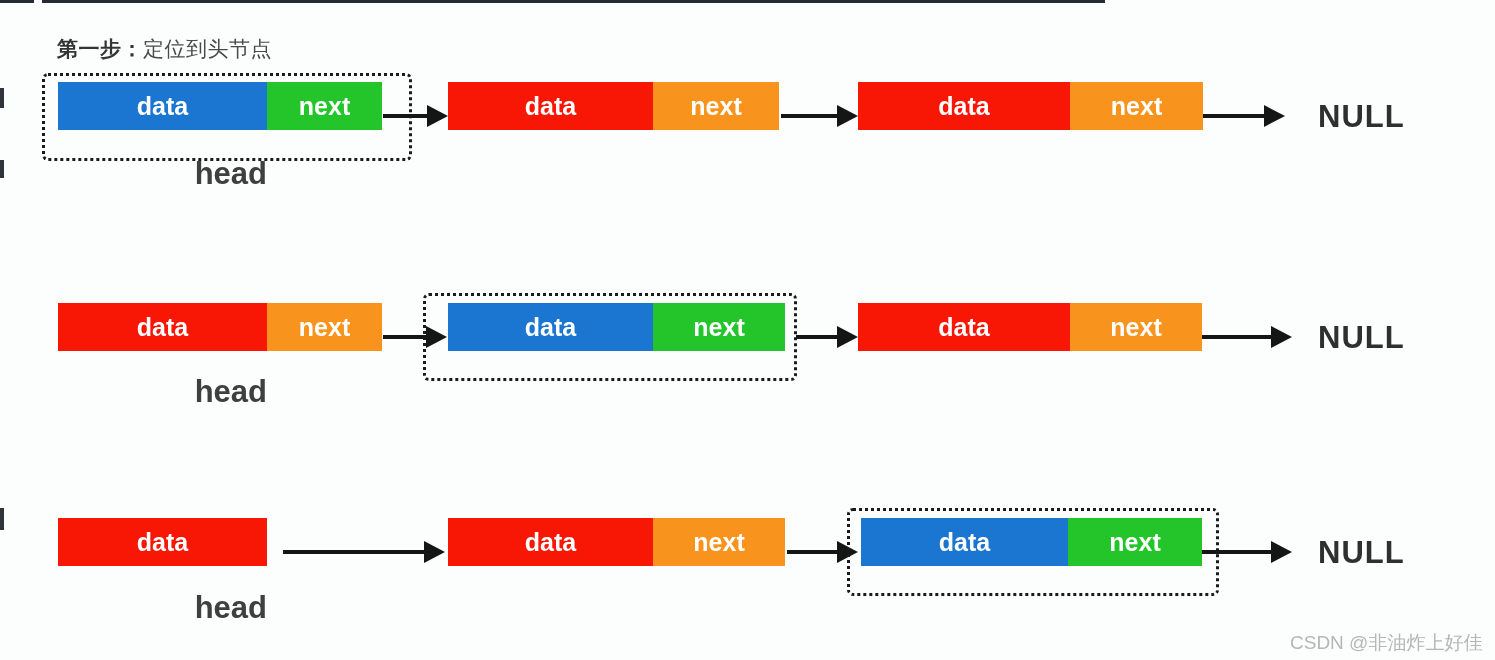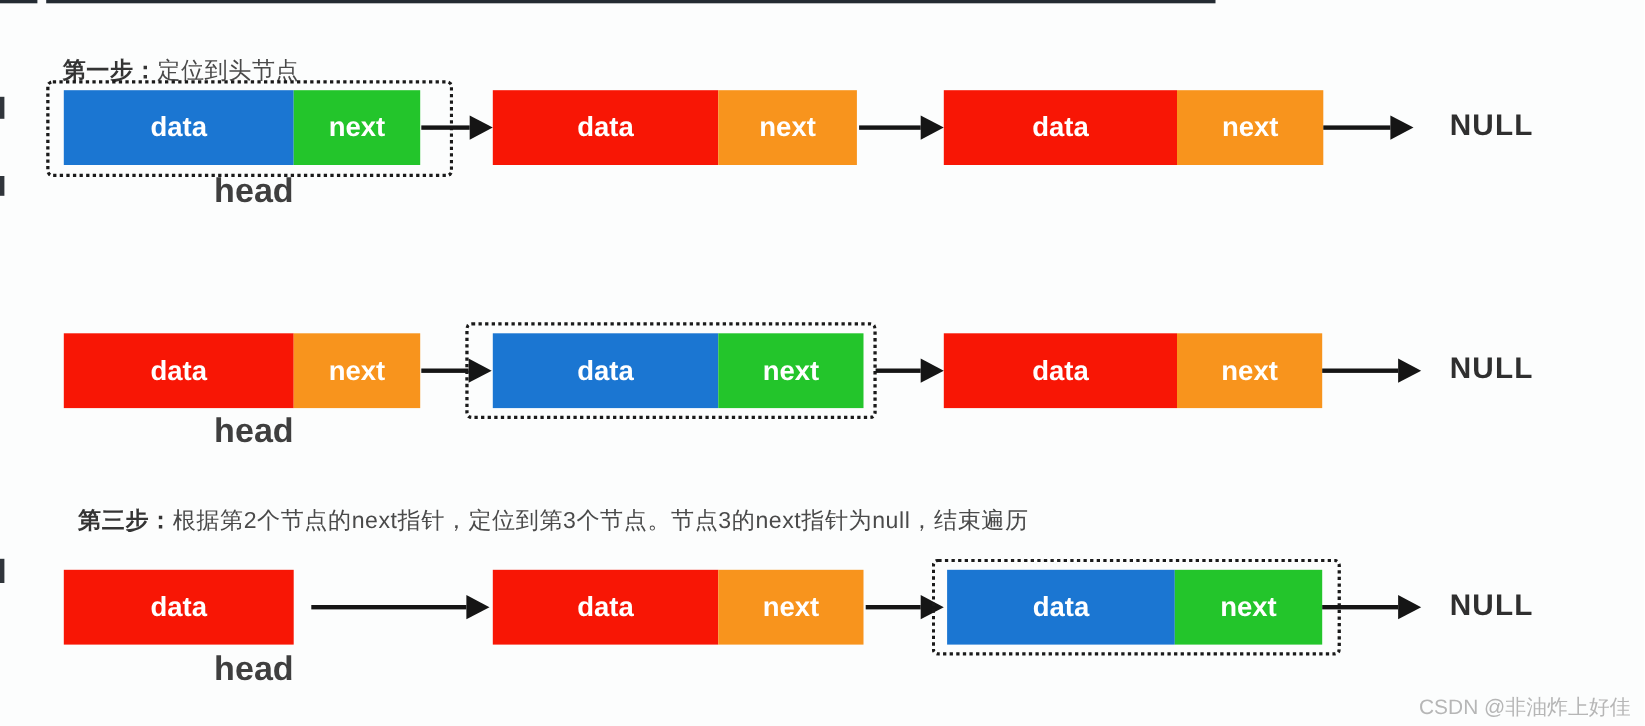--- a/index.html
+++ b/index.html
@@ -5,50 +5,50 @@
   html,body{margin:0;padding:0;background:#fff;}
   .canvas{
     position:relative;width:1495px;height:660px;background:#fcfdfd;
     font-family:"Liberation Sans",sans-serif;overflow:hidden;
   }
   .topbar{position:absolute;top:0;height:3px;background:#242b33;}
   .edge-tick{position:absolute;left:0;width:4px;background:#30353b;}
   .step-title{position:absolute;font-size:21px;color:#4a4a4a;white-space:nowrap;letter-spacing:0.5px;}
   .step-title .b{font-weight:bold;color:#343434;}
   .seg{
-    position:absolute;height:68px;display:flex;align-items:center;justify-content:center;
+    position:absolute;height:48px;display:flex;align-items:center;justify-content:center;
     color:#ffffff;font-weight:bold;font-size:25px;
   }
   .c-blue{background:#1b76d2;}
   .c-green{background:#23c52b;}
   .c-red{background:#f81605;}
   .c-orange{background:#f8941d;}
   .dotted{position:absolute;border:3px dotted #1a1a1a;border-radius:6px;}
   .arrow{position:absolute;height:4px;background:#151515;}
   .arrow::after{
     content:"";position:absolute;right:-21px;top:50%;transform:translateY(-50%);
     width:0;height:0;border-left:21px solid #151515;
     border-top:11px solid transparent;border-bottom:11px solid transparent;
   }
   .head-label{position:absolute;width:209px;text-align:right;font-size:31px;font-weight:bold;color:#3f3f3f;}
-  .null-label{position:absolute;font-size:27px;font-weight:bold;color:#2f2f2f;letter-spacing:1px;}
+  .null-label{position:absolute;font-size:31px;font-weight:bold;color:#2f2f2f;letter-spacing:1px;}
   .watermark{position:absolute;left:1290px;top:630px;font-size:19px;color:#b6b6b6;}
 </style>
 </head>
 <body>
 
 <div class="canvas">
 
   <div class="topbar" style="left:0;width:34px;"></div>
   <div class="topbar" style="left:42px;width:1063px;"></div>
   <div class="edge-tick" style="top:88px;height:20px;"></div>
   <div class="edge-tick" style="top:160px;height:18px;"></div>
   <div class="edge-tick" style="top:508px;height:22px;"></div>
 
-  <div class="step-title" style="left:57px;top:50px;">
+  <div class="step-title" style="left:57px;top:35px;">
     <span class="b">第一步：</span><span>定位到头节点</span>
   </div>
 
   <div class="dotted" style="left:42px;top:73px;width:364px;height:82px;"></div>
 
   <div class="seg c-blue" style="left:58px;top:82px;width:209px;">data</div>
   <div class="seg c-green" style="left:267px;top:82px;width:115px;">next</div>
   <div class="arrow" style="left:383px;top:114px;width:44px;"></div>
 
   <div class="seg c-red" style="left:448px;top:82px;width:205px;">data</div>
@@ -72,23 +72,20 @@
   <div class="seg c-green" style="left:653px;top:303px;width:132px;">next</div>
   <div class="arrow" style="left:796px;top:335px;width:41px;"></div>
 
   <div class="seg c-red" style="left:858px;top:303px;width:212px;">data</div>
   <div class="seg c-orange" style="left:1070px;top:303px;width:132px;">next</div>
   <div class="arrow" style="left:1202px;top:335px;width:69px;"></div>
 
   <div class="null-label" style="left:1318px;top:320px;">NULL</div>
   <div class="head-label" style="left:58px;top:374px;">head</div>
 
-  <div class="step-title" style="left:71px;top:459px;">
-    <span class="b">第三步：</span><span>根据第2个节点的next指针，定位到第3个节点。节点3的next指针为null，结束遍历</span>
-  </div>
 
   <div class="seg c-red" style="left:58px;top:518px;width:209px;">data</div>
   <div class="arrow" style="left:283px;top:550px;width:141px;"></div>
 
   <div class="seg c-red" style="left:448px;top:518px;width:205px;">data</div>
   <div class="seg c-orange" style="left:653px;top:518px;width:132px;">next</div>
   <div class="arrow" style="left:787px;top:550px;width:50px;"></div>
 
   <div class="dotted" style="left:847px;top:508px;width:366px;height:82px;"></div>
   <div class="seg c-blue" style="left:861px;top:518px;width:207px;">data</div>

